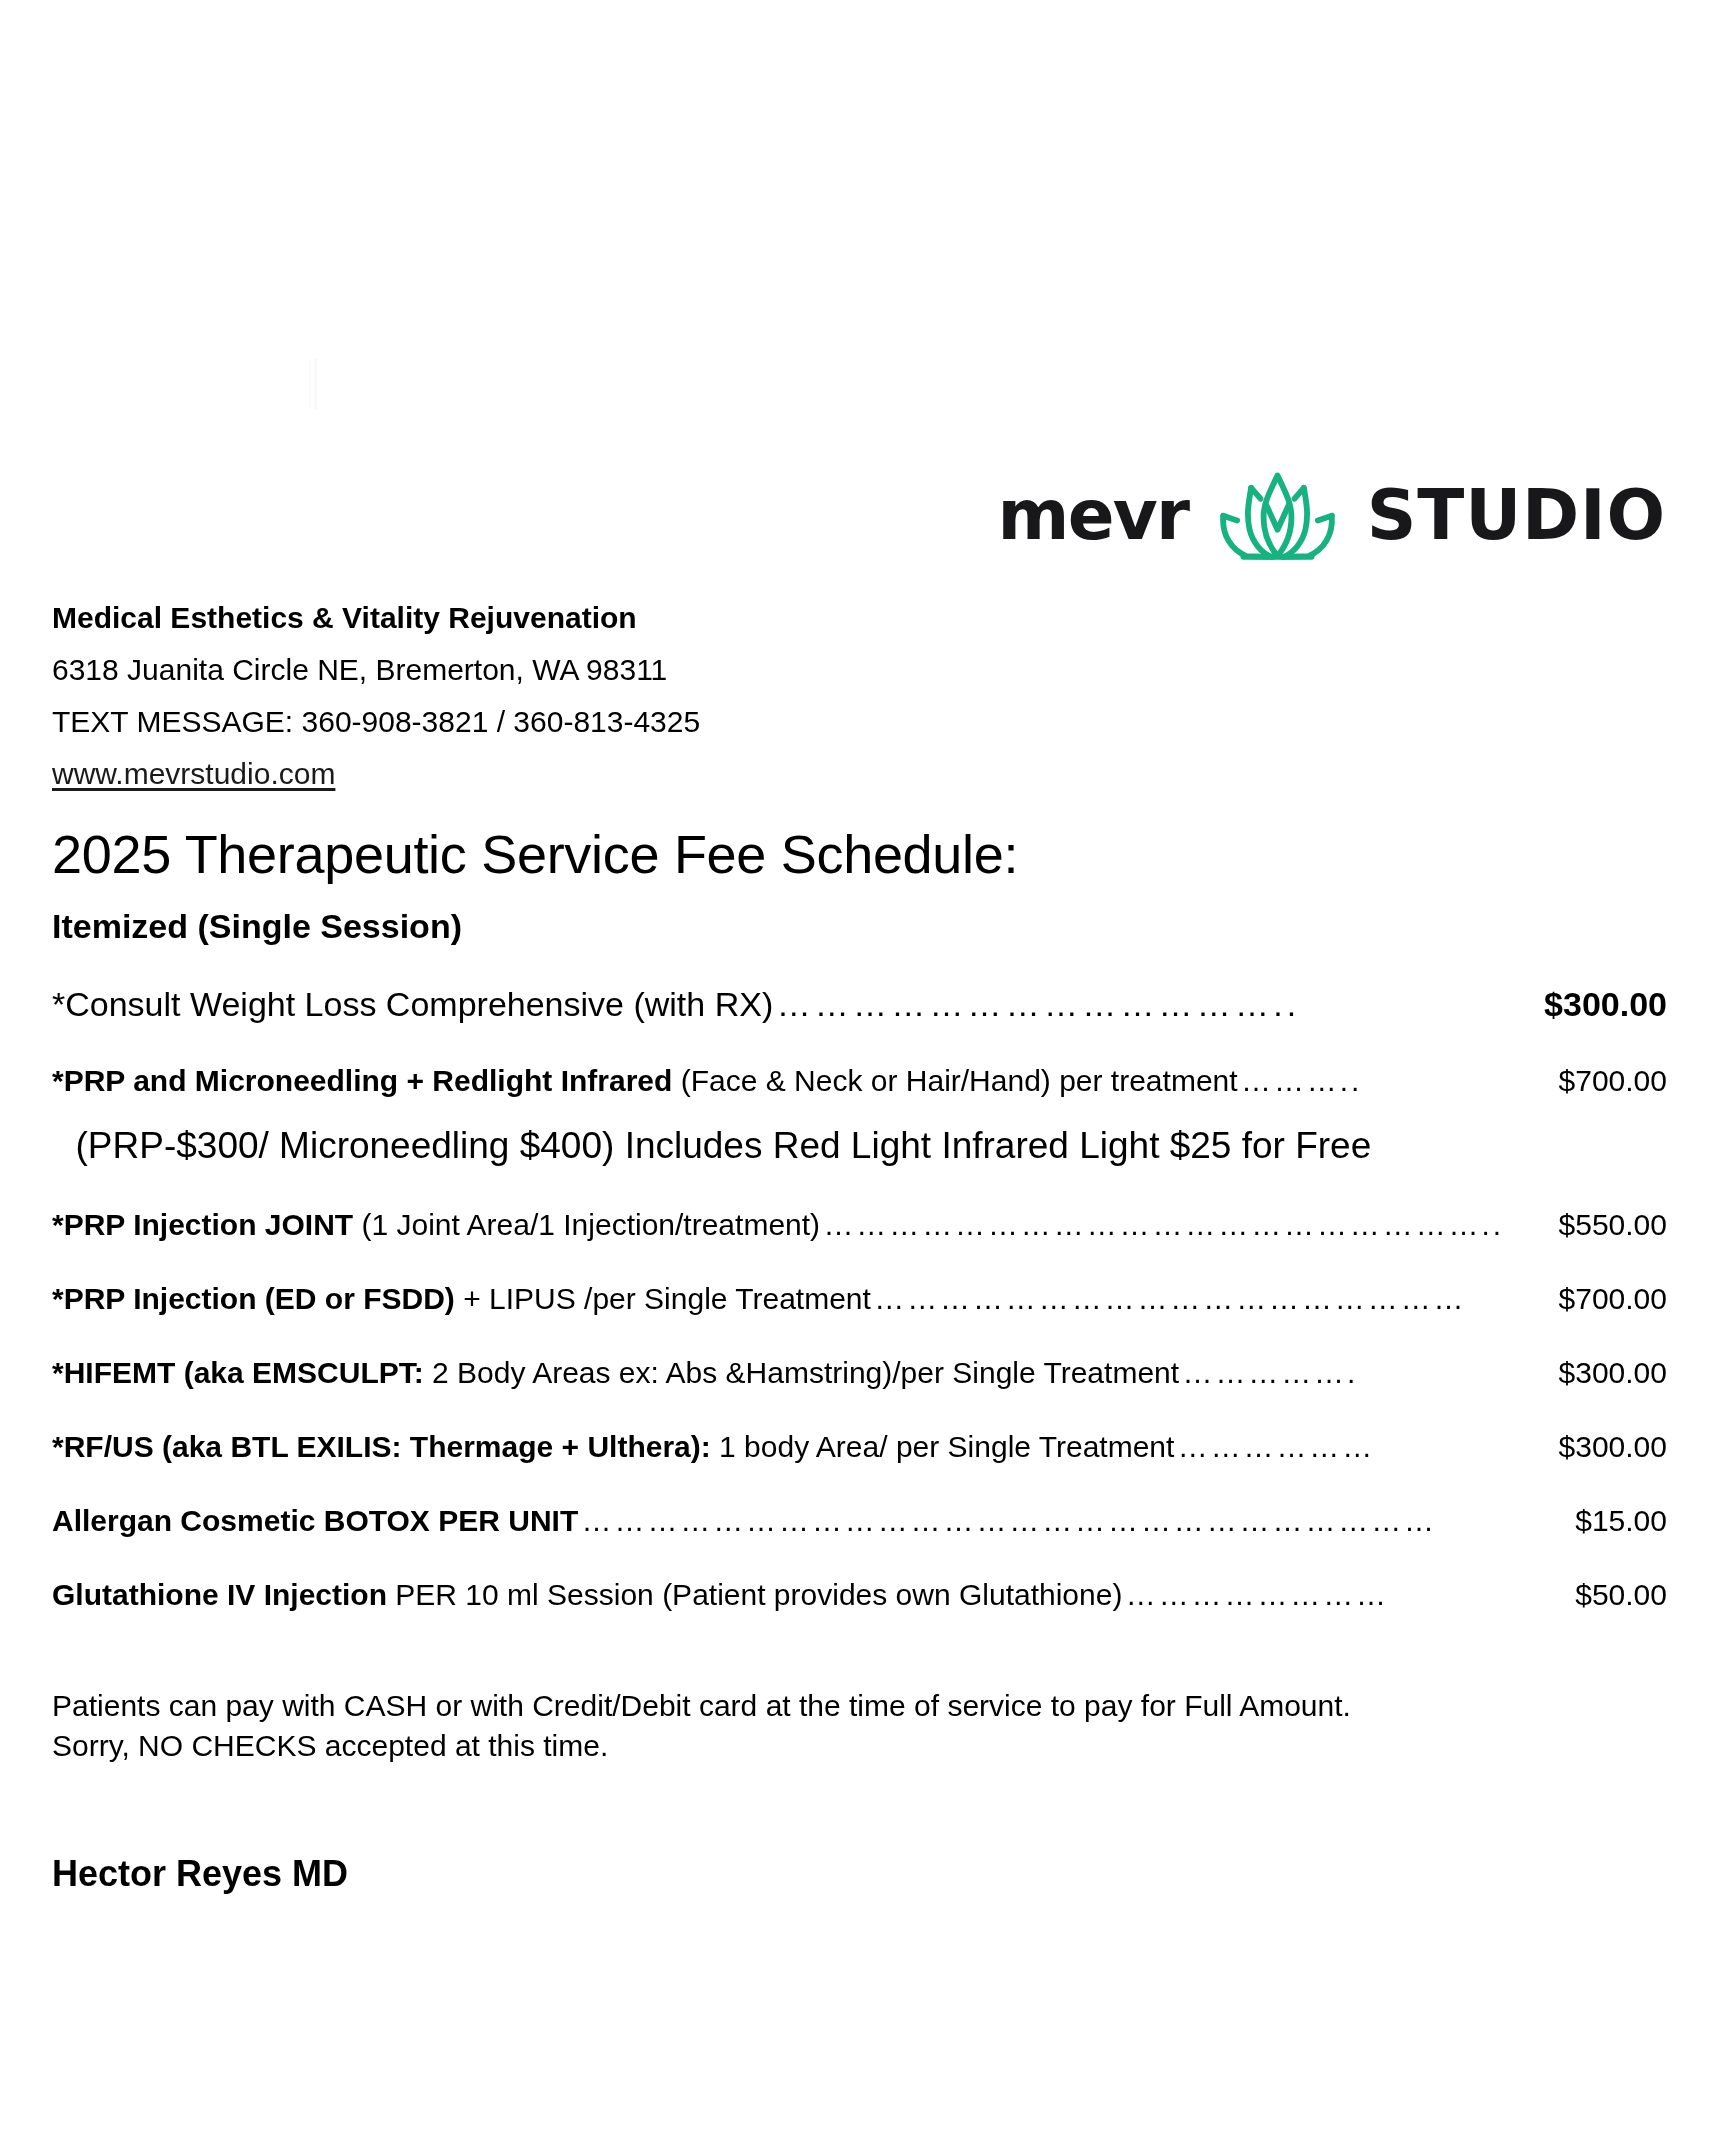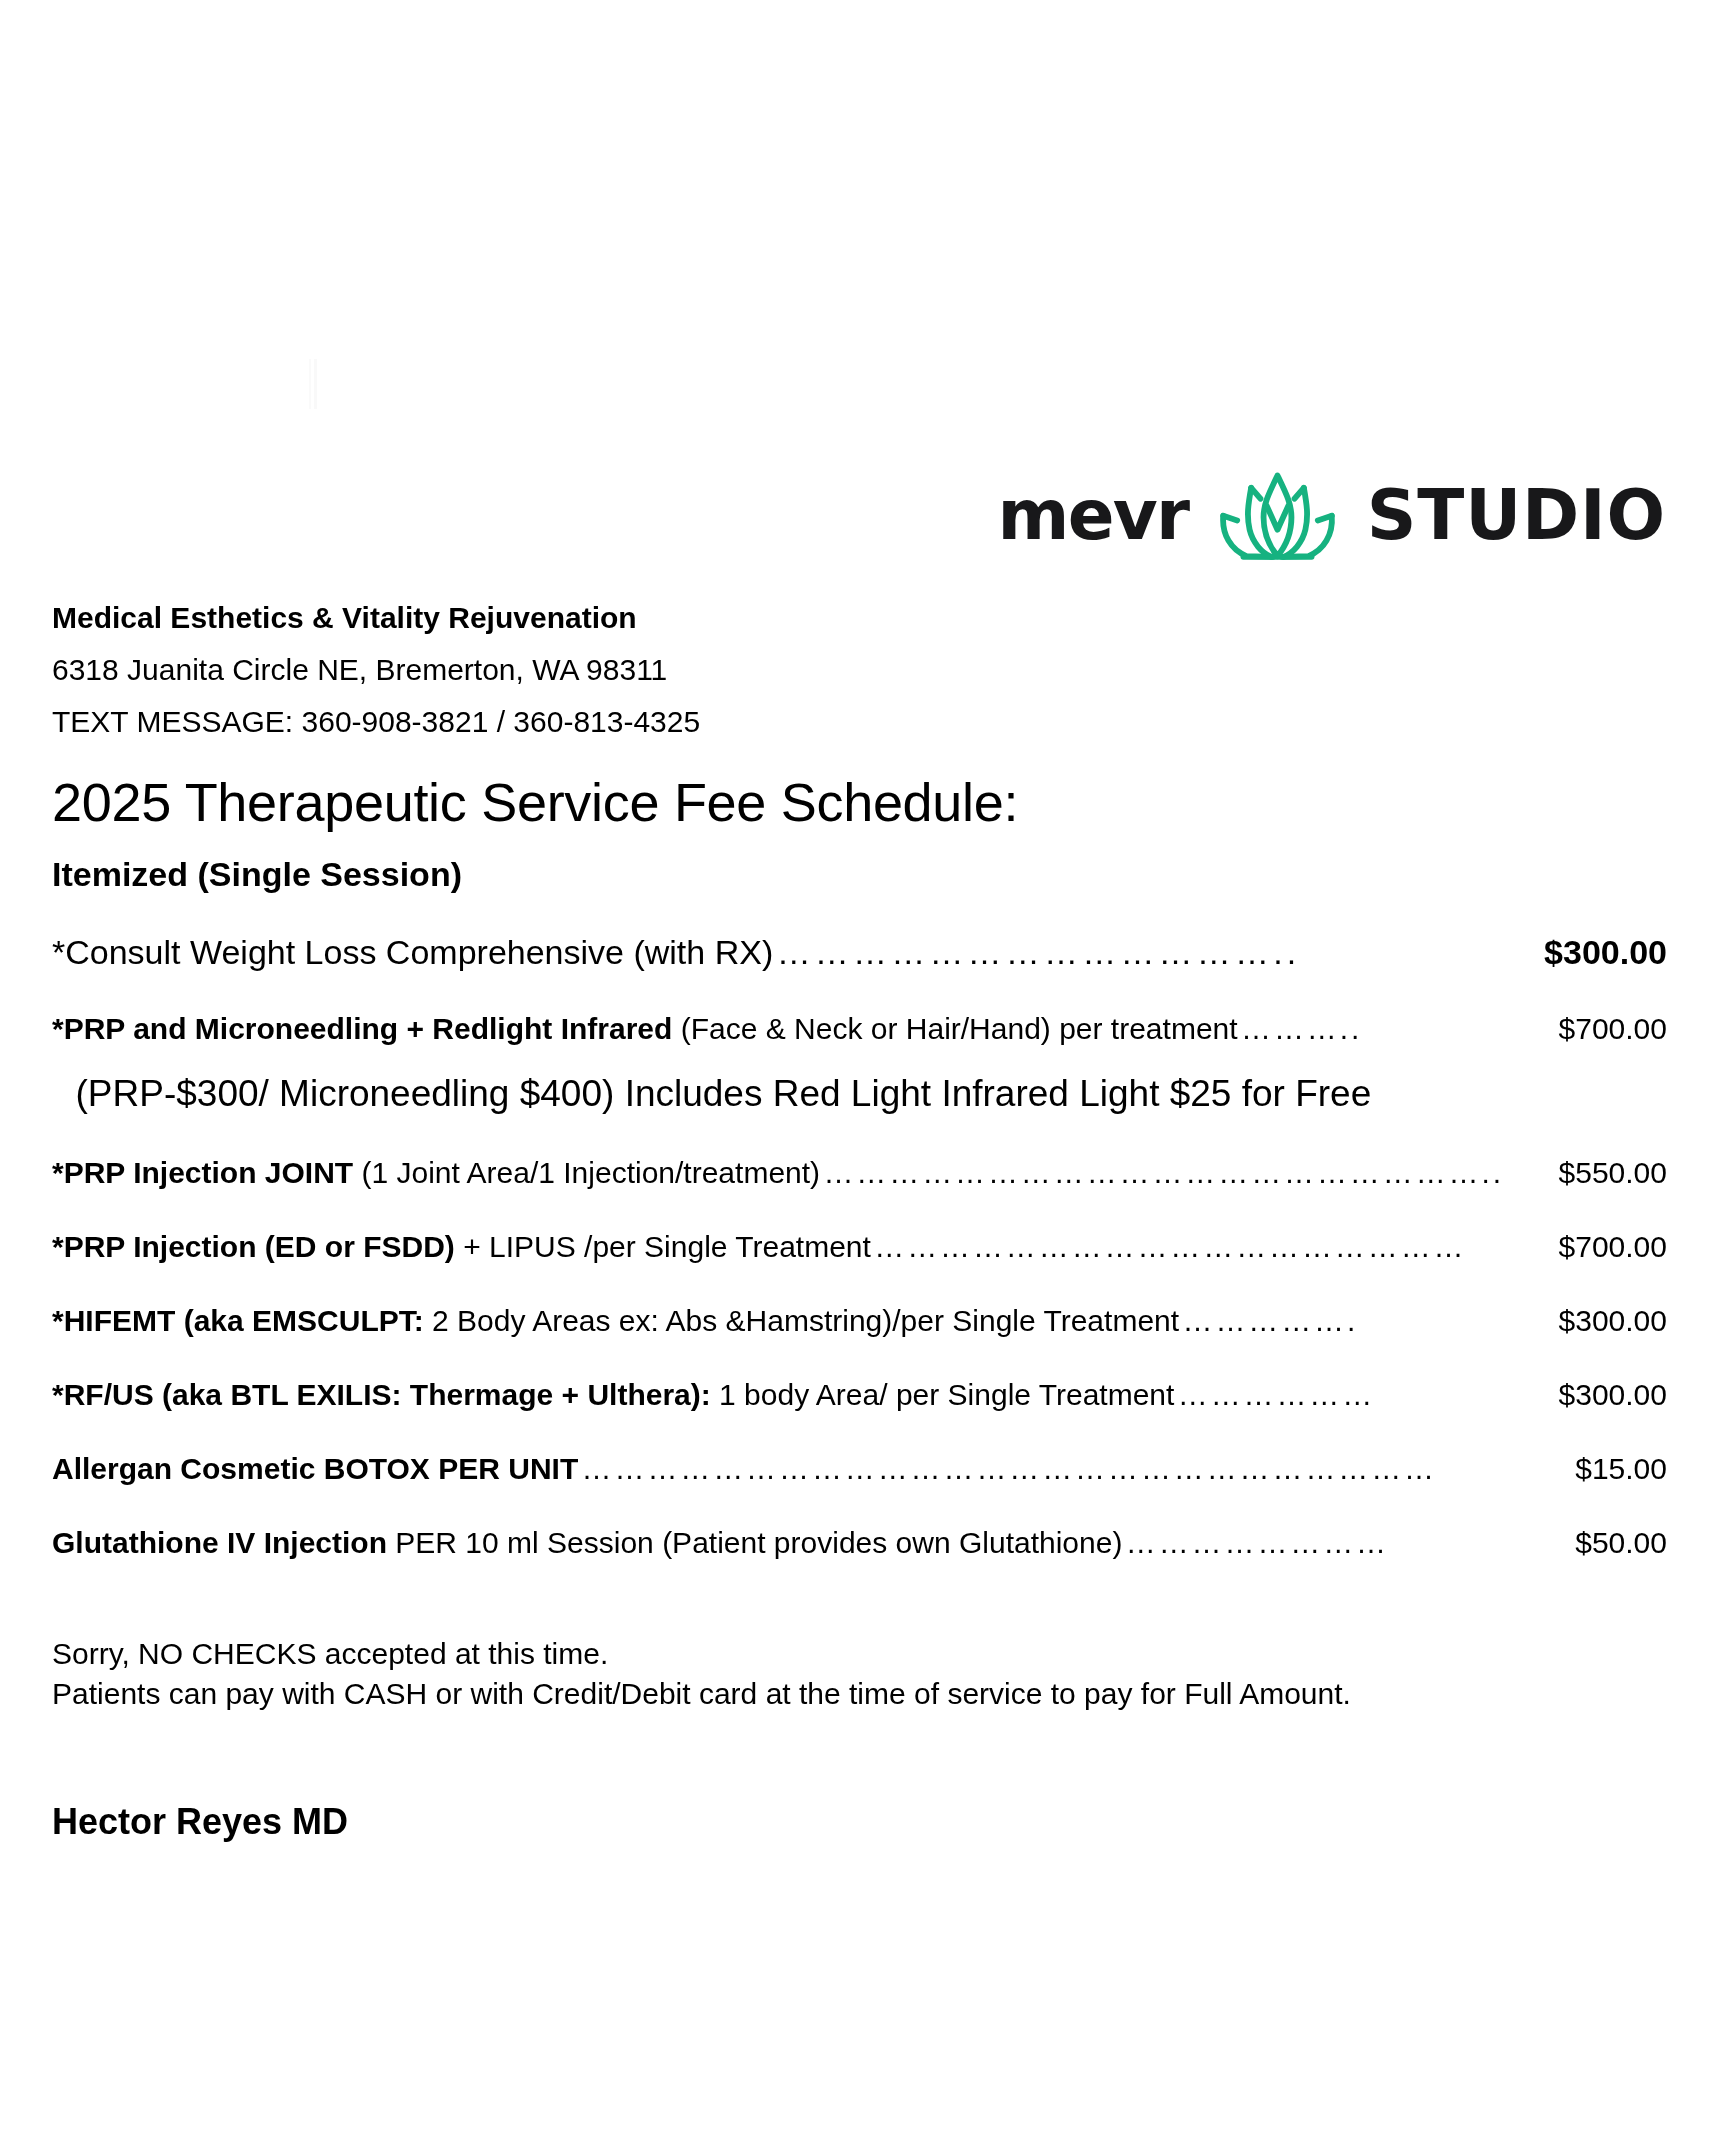--- a/index.html
+++ b/index.html
@@ -187,20 +187,21 @@
       </svg>
     </span>
     <span class="logo-word right">STUDIO</span>
   </div>
 
   <div class="content">
 
     <div class="hdr-line b">Medical Esthetics &amp; Vitality Rejuvenation</div>
     <div class="hdr-line">6318 Juanita Circle NE, Bremerton, WA 98311</div>
     <div class="hdr-line">TEXT MESSAGE: 360-908-3821 / 360-813-4325</div>
+    <div class="hdr-line"><span class="url">www.mevrstudio.com</span></div>
 
     <h1 class="title">2025 Therapeutic Service Fee Schedule:</h1>
     <h2 class="subtitle">Itemized (Single Session)</h2>
 
     <div class="fee-line first">
       <span class="label">*Consult Weight Loss Comprehensive (with RX)</span>
       <span class="leader">…………………………………..</span>
       <span class="price">$300.00</span>
     </div>
 
@@ -243,21 +244,21 @@
       <span class="price">$15.00</span>
     </div>
 
     <div class="fee-line">
       <span class="label"><span class="bold">Glutathione IV Injection</span><span> PER 10 ml Session (Patient provides own Glutathione)</span></span>
       <span class="leader">……………………</span>
       <span class="price">$50.00</span>
     </div>
 
     <div class="footer-para">
+      <div>Patients can pay with CASH or with Credit/Debit card at the time of service to pay for Full Amount.</div>
       <div>Sorry, NO CHECKS accepted at this time.</div>
-      <div>Patients can pay with CASH or with Credit/Debit card at the time of service to pay for Full Amount.</div>
     </div>
 
     <div class="signature">Hector Reyes MD</div>
 
   </div>
 </div>
 
 
 </body></html>

